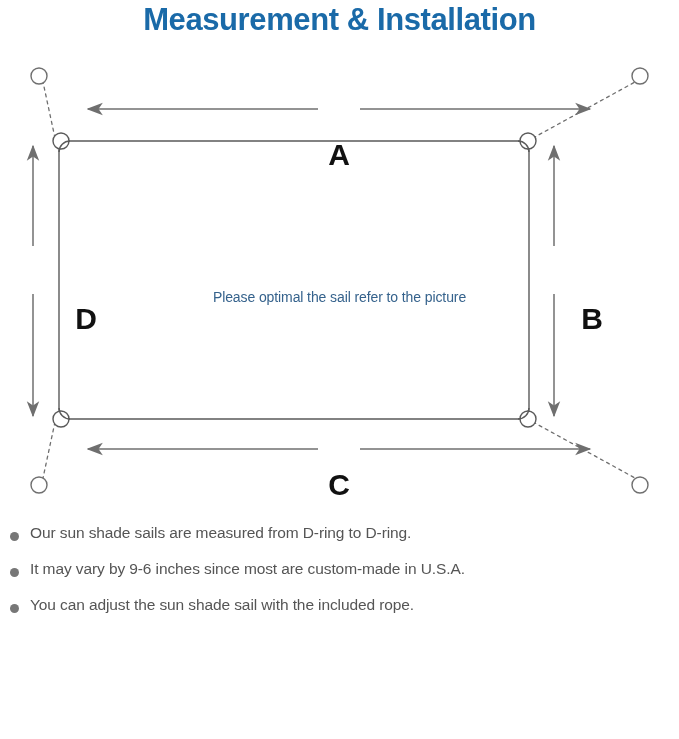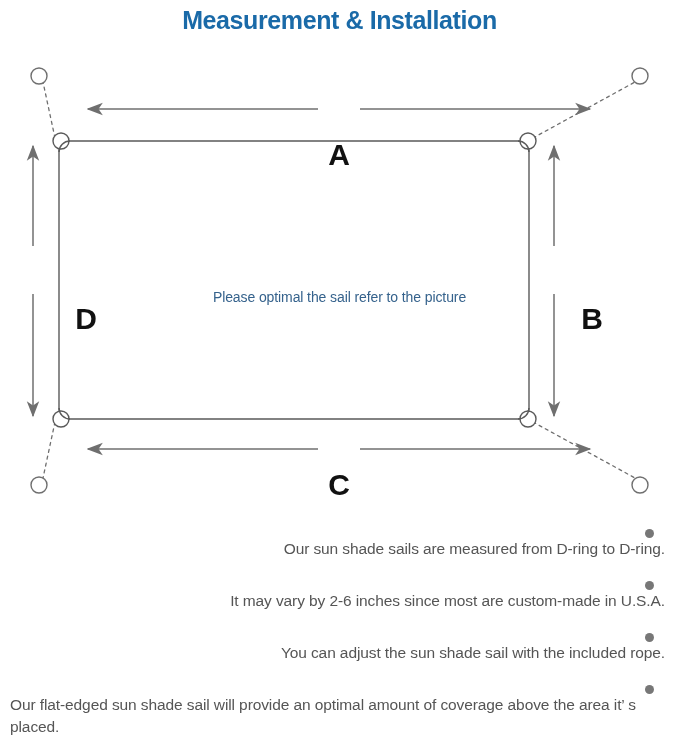--- a/index.html
+++ b/index.html
@@ -20,21 +20,21 @@
   .title {
     position: absolute;
     left: 0;
     top: 0;
     width: 679px;
     height: 46px;
     line-height: 40px;
     text-align: center;
     font-family: "Liberation Sans", sans-serif;
     font-weight: bold;
-    font-size: 25px;
+    font-size: 31px;
     letter-spacing: -0.4px;
     color: #1a6aa8;
     white-space: nowrap;
   }
 
   
   .diagram {
     position: absolute;
     left: 0;
     top: 46px;
@@ -90,24 +90,23 @@
   
   .notes {
     position: absolute;
     left: 0;
     top: 522px;
     width: 679px;
   }
   .note-item {
     position: relative;
     display: flex;
-    align-items: flex-end;
+    align-items: center;
     padding: 0 14px 0 10px;
     margin-bottom: 14px;
-    flex-direction: column;
   }
   .note-bullet {
     flex: 0 0 auto;
     width: 9px;
     height: 9px;
     border-radius: 50%;
     background: #777777;
     margin-top: 7px;
     margin-right: 11px;
   }
@@ -178,23 +177,19 @@
   </div>
 </div>
 
 <div class="notes">
   <div class="note-item">
     <span class="note-bullet"></span>
     <span class="note-text">Our sun shade sails are measured from D-ring to D-ring.</span>
   </div>
   <div class="note-item">
     <span class="note-bullet"></span>
-    <span class="note-text">It may vary by 2-6 inches since most are custom-made in U.S.A.</span>
+    <span class="note-text">It may vary by 9-6 inches since most are custom-made in U.S.A.</span>
   </div>
   <div class="note-item">
     <span class="note-bullet"></span>
     <span class="note-text">You can adjust the sun shade sail with the included rope.</span>
   </div>
-  <div class="note-item">
-    <span class="note-bullet"></span>
-    <span class="note-text">Our flat-edged sun shade sail will provide an optimal amount of coverage above the area it’ s placed.</span>
-  </div>
 </div>
 
 </body></html>

